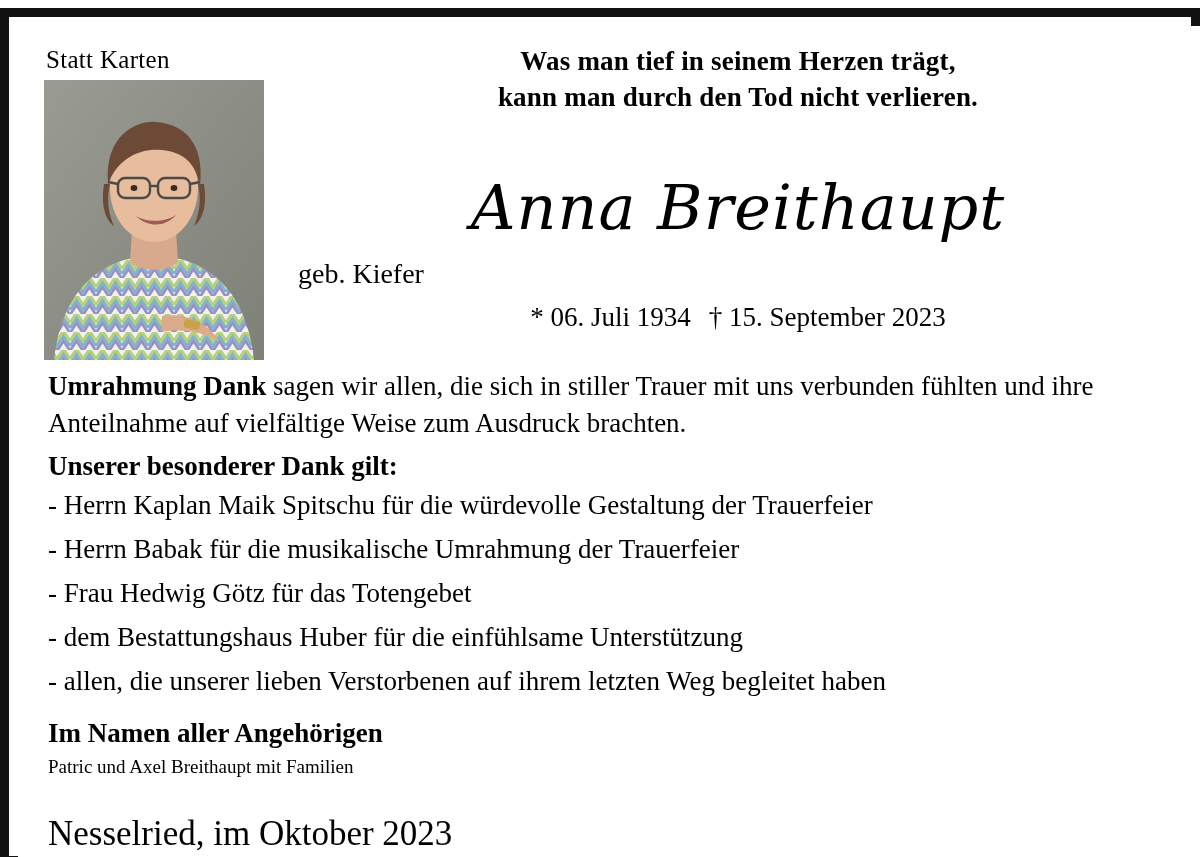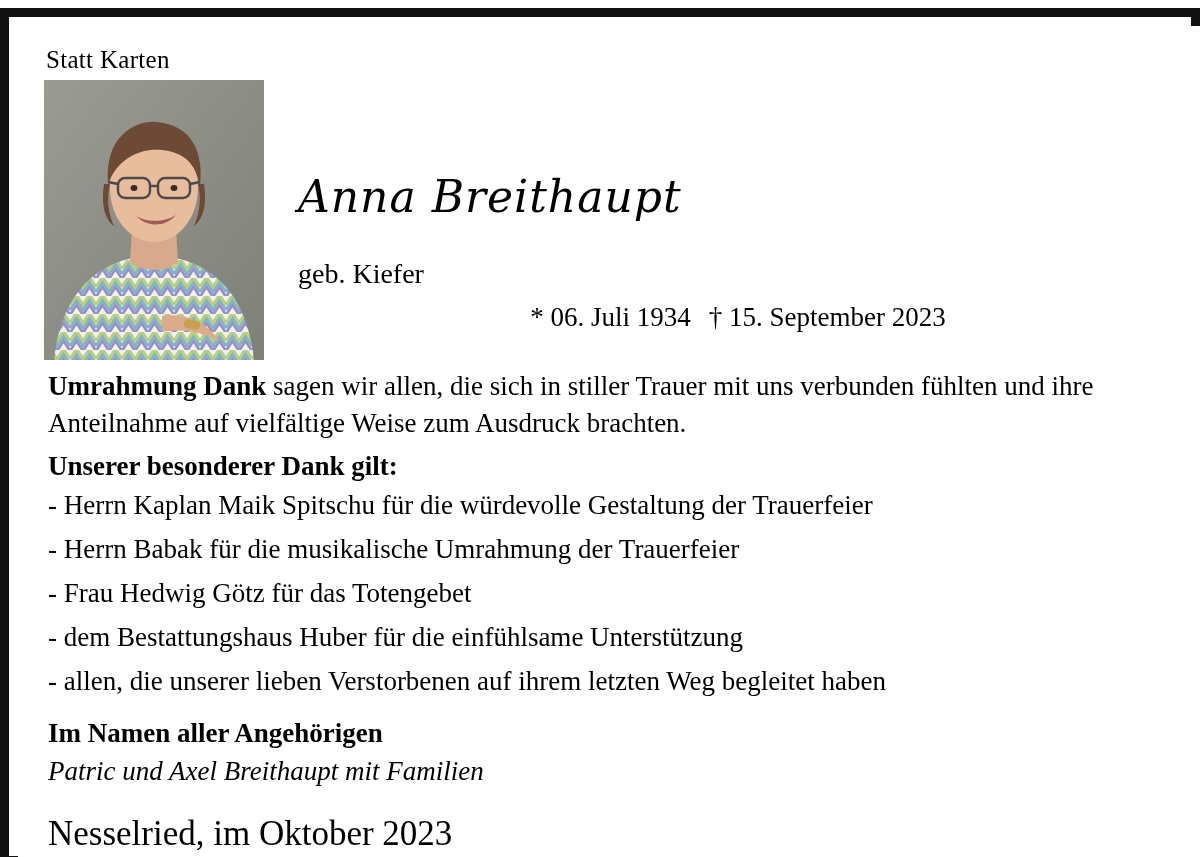--- a/index.html
+++ b/index.html
@@ -63,21 +63,22 @@
     line-height: 1.33;
     letter-spacing: 0.2px;
   }
 
   
   .name {
     position: absolute;
     left: 280px;
     top: 145px;
     width: 880px;
-    font-size: 44px;
+    text-align: center;
+    font-size: 62px;
     font-style: italic;
     font-family: "DejaVu Serif", serif;
     letter-spacing: 1px;
     white-space: nowrap;
   }
   .maiden {
     position: absolute;
     left: 280px;
     top: 232px;
     width: 880px;
@@ -128,22 +129,21 @@
     position: absolute;
     left: 30px;
     top: 692px;
     font-size: 27px;
     font-weight: bold;
   }
   .closing-names {
     position: absolute;
     left: 30px;
     top: 730px;
-    font-size: 27px;
-    font-style: italic;
+    font-size: 19px;
   }
   .place-date {
     position: absolute;
     left: 30px;
     top: 788px;
     font-size: 35px;
   }
 </style>
 </head>
 <body>
@@ -196,20 +196,24 @@
 
         <path d="M92 136 C104 148 122 147 132 135 C122 142 102 143 92 136 Z" fill="#a15a55"></path>
 
         <path d="M150 214 C170 226 176 250 172 280 L120 280 C124 250 134 226 150 214 Z" fill="url(#shirtGrad)" opacity="0.0"></path>
         <path d="M118 236 C140 232 164 242 176 262 C160 252 138 248 118 252 Z" fill="#dcab8b"></path>
 
         <rect x="140" y="240" width="16" height="9" rx="3" fill="#c8a24a" transform="rotate(12 148 244)"></rect>
       </svg>
     </div>
 
+    <div class="verse">
+      <div>Was man tief in seinem Herzen trägt,</div>
+      <div>kann man durch den Tod nicht verlieren.</div>
+    </div>
 
     <div class="name">Anna Breithaupt</div>
     <div class="maiden">geb. Kiefer</div>
     <div class="dates">
       <span>* 06. Juli 1934</span><span class="gap"></span><span>† 15. September 2023</span>
     </div>
 
     <div class="body-text">
       <b>Umrahmung Dank</b><span> sagen wir allen, die sich in stiller Trauer mit uns verbunden fühlten und ihre Anteilnahme auf vielfältige Weise zum Ausdruck brachten.</span>
     </div>

